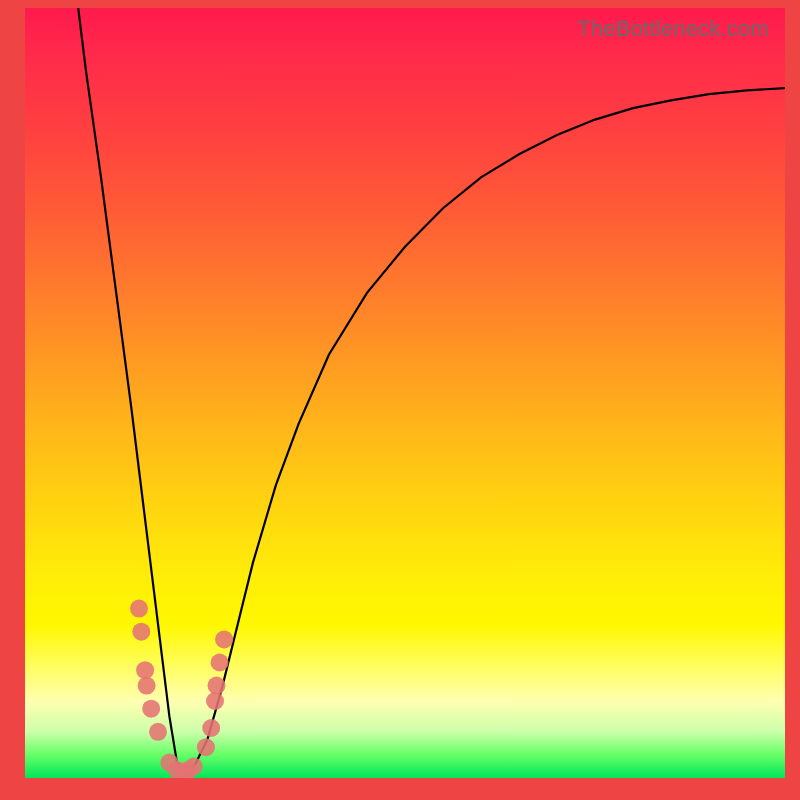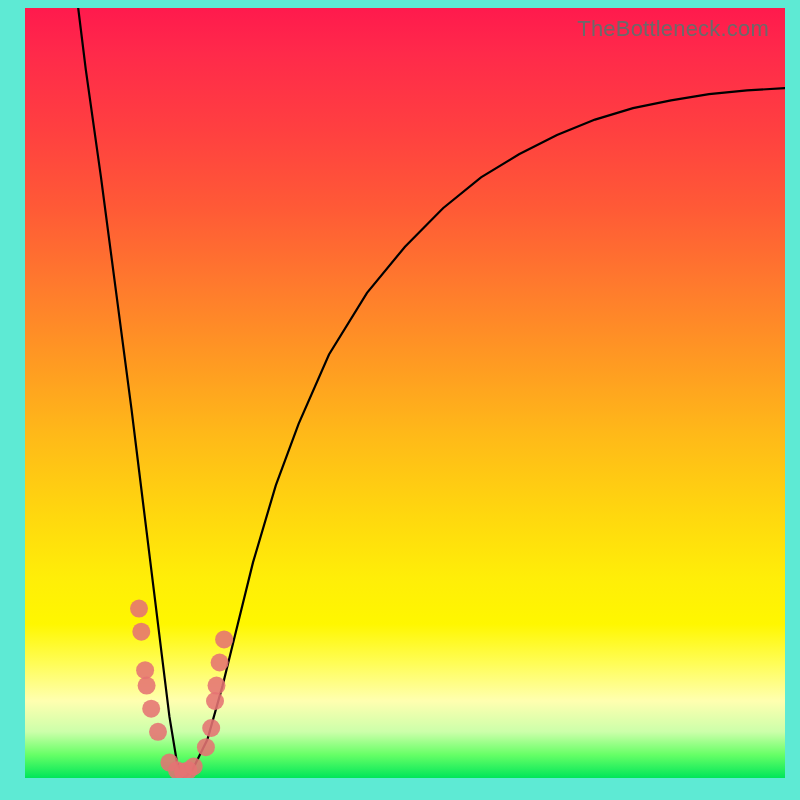--- a/index.html
+++ b/index.html
@@ -8,21 +8,21 @@
     width: 800px;
     height: 800px;
     overflow: hidden;
     background: #000;
     font-family: Arial, Helvetica, sans-serif;
   }
   .frame {
     position: relative;
     width: 800px;
     height: 800px;
-    background: #5eead4;
+    background: #ef4444;
   }
   .plot {
     position: absolute;
     left: 25px;
     top: 8px;
     width: 760px;
     height: 770px;
     background: linear-gradient(
       to bottom,
       #ff1a4d 0%,

